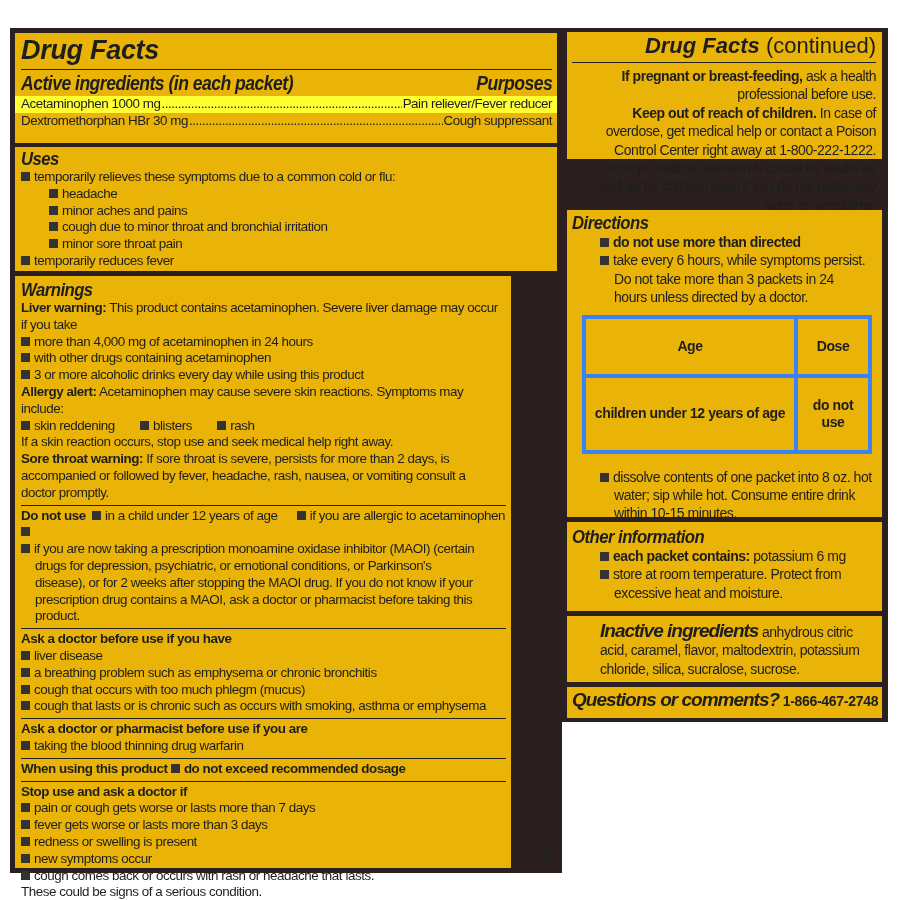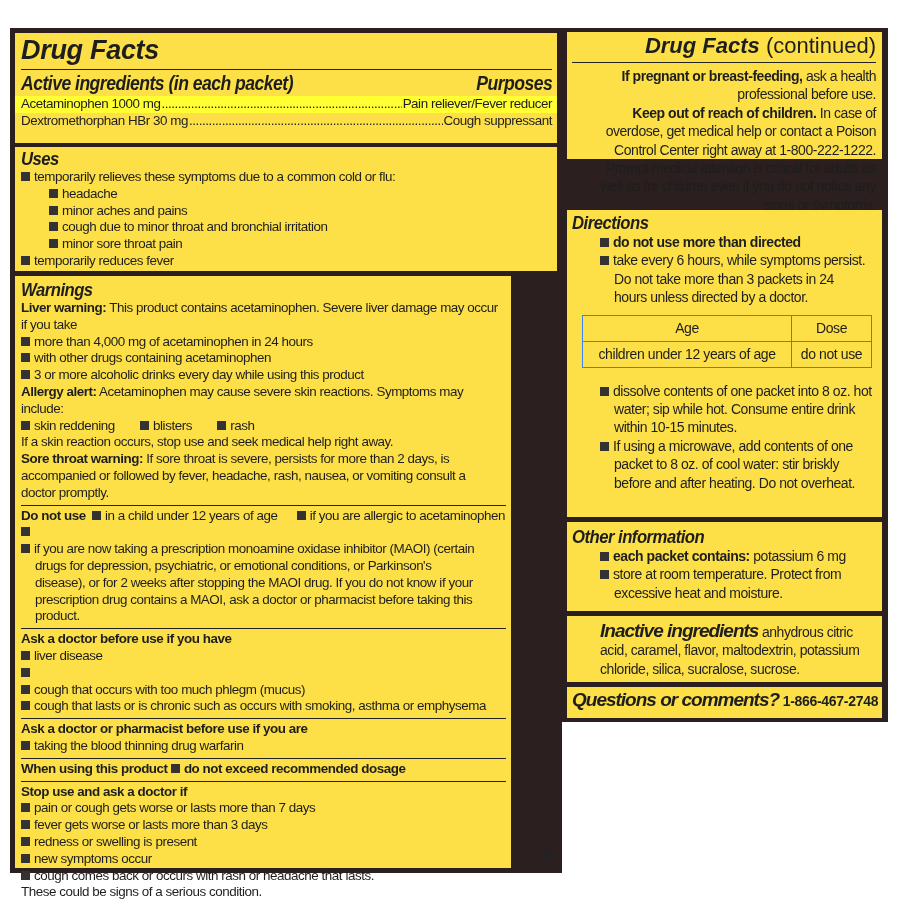--- a/index.html
+++ b/index.html
@@ -1,33 +1,33 @@
 <!DOCTYPE html>
 <html><head>
 <meta charset="utf-8">
 <style>
   html, body { margin: 0; padding: 0; background: #ffffff; }
   body { width: 900px; height: 900px; position: relative; overflow: hidden;
          font-family: "Liberation Sans", "DejaVu Sans", sans-serif; color: #1e1e1e; }
   .frame { position: absolute; background: #2b1f1f; }
-  .sec { position: absolute; background: #fde047; box-sizing: border-box; }
+  .sec { position: absolute; background: #eab308; box-sizing: border-box; }
   .h-big { font-weight: bold; font-style: italic; font-size: 27px; line-height: 30px; letter-spacing: -0.3px; }
   .h-sec { font-weight: bold; font-style: italic; font-size: 19px; line-height: 20px; letter-spacing: -0.6px; transform: scaleX(0.88); transform-origin: left; display: inline-block; }
   .t { font-size: 13.4px; line-height: 16.8px; letter-spacing: -0.45px; }
   .tr { font-size: 14px; line-height: 18.4px; letter-spacing: -0.45px; margin-left: 28px; }
   .b { font-weight: bold; }
   .sq { display: inline-block; width: 9px; height: 9px; background: #333; margin-right: 4px; vertical-align: 0px; }
   .rule { border-top: 1.5px solid #222; }
   .ind2 { padding-left: 28px; }
   .hang { padding-left: 14px; text-indent: -14px; }
   .row { display: flex; justify-content: space-between; }
   .dots { flex: 1; overflow: hidden; white-space: nowrap; margin: 0 1px; }
   .dots::after { content: "........................................................................................................................................................................................"; }
   table.dose { border-collapse: collapse; width: 290px; margin-left: 10px; margin-top: 8px; }
-  table.dose td, table.dose th { border: 1px solid #3b82f6; font-weight: normal; text-align: center; font-size: 14px; line-height: 17px; padding: 4px 4px; letter-spacing: -0.4px; }
+  table.dose td, table.dose th { border: 4px solid #3b82f6; font-weight: bold; text-align: center; font-size: 14px; line-height: 17px; padding: 19px 4px; letter-spacing: -0.4px; }
   .arrow { position: absolute; width: 0; height: 0; border-top: 7px solid transparent; border-bottom: 7px solid transparent; border-left: 8px solid #222; }
 </style>
 </head>
 <body>
 
 <div class="frame" style="left:10px; top:28px; width:552px; height:845px;"></div>
 
 <div class="sec" style="left:15px; top:33px; width:542px; height:110px; padding:2px 5px 0 6px;">
   <div class="h-big">Drug Facts</div>
   <div class="rule" style="margin-top:4px;"></div>
@@ -77,21 +77,21 @@
     <span class="b">Do not use</span>
     <span class="sq" style="margin-left:3px;"></span><span style="margin-right:16px;">in a child under 12 years of age</span>
     <span class="sq"></span><span>if you are allergic to acetaminophen</span>
   </div>
   <div class="t hang" style="padding-right:28px;"><span class="sq"></span></div>
   <div class="t hang" style="padding-right:28px;"><span class="sq"></span><span>if you are now taking a prescription monoamine oxidase inhibitor (MAOI) (certain drugs for depression, psychiatric, or emotional conditions, or Parkinson's disease), or for 2 weeks after stopping the MAOI drug. If you do not know if your prescription drug contains a MAOI, ask a doctor or pharmacist before taking this product.</span></div>
 
   <div class="rule" style="margin-top:3px; margin-bottom:2px;"></div>
   <div class="t b">Ask a doctor before use if you have</div>
   <div class="t"><span class="sq"></span><span>liver disease</span></div>
-  <div class="t"><span class="sq"></span></div>
+  <div class="t"><span class="sq"></span><span>a breathing problem such as emphysema or chronic bronchitis</span></div>
   <div class="t"><span class="sq"></span><span>cough that occurs with too much phlegm (mucus)</span></div>
   <div class="t"><span class="sq"></span><span>cough that lasts or is chronic such as occurs with smoking, asthma or emphysema</span></div>
 
   <div class="rule" style="margin-top:3px; margin-bottom:2px;"></div>
   <div class="t b">Ask a doctor or pharmacist before use if you are</div>
   <div class="t"><span class="sq"></span><span>taking the blood thinning drug warfarin</span></div>
 
   <div class="rule" style="margin-top:3px; margin-bottom:2px;"></div>
   <div class="t b"><span>When using this product</span> <span class="sq"></span><span>do not exceed recommended dosage</span></div>
 

